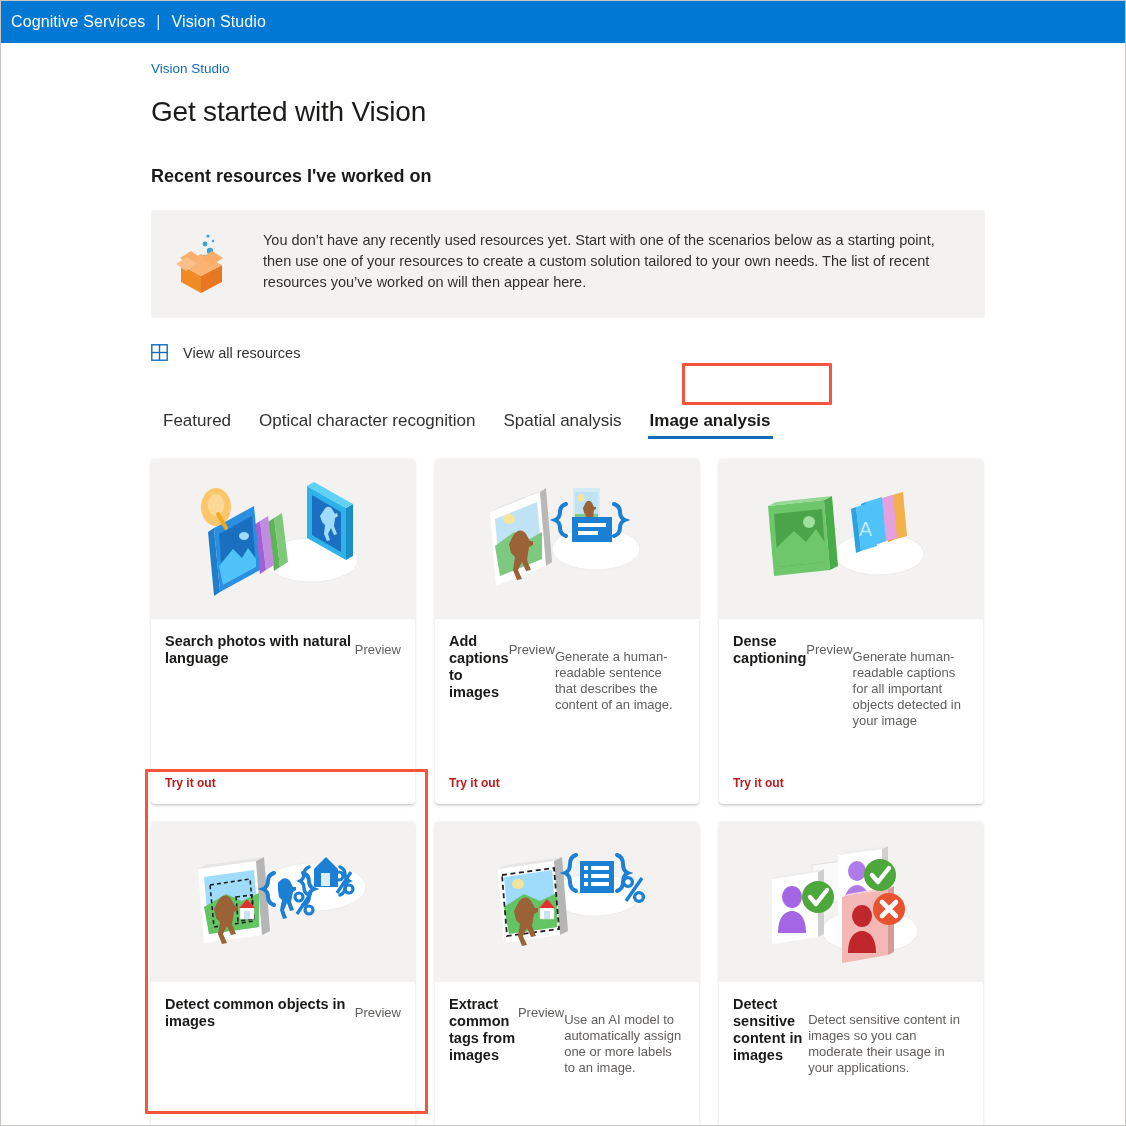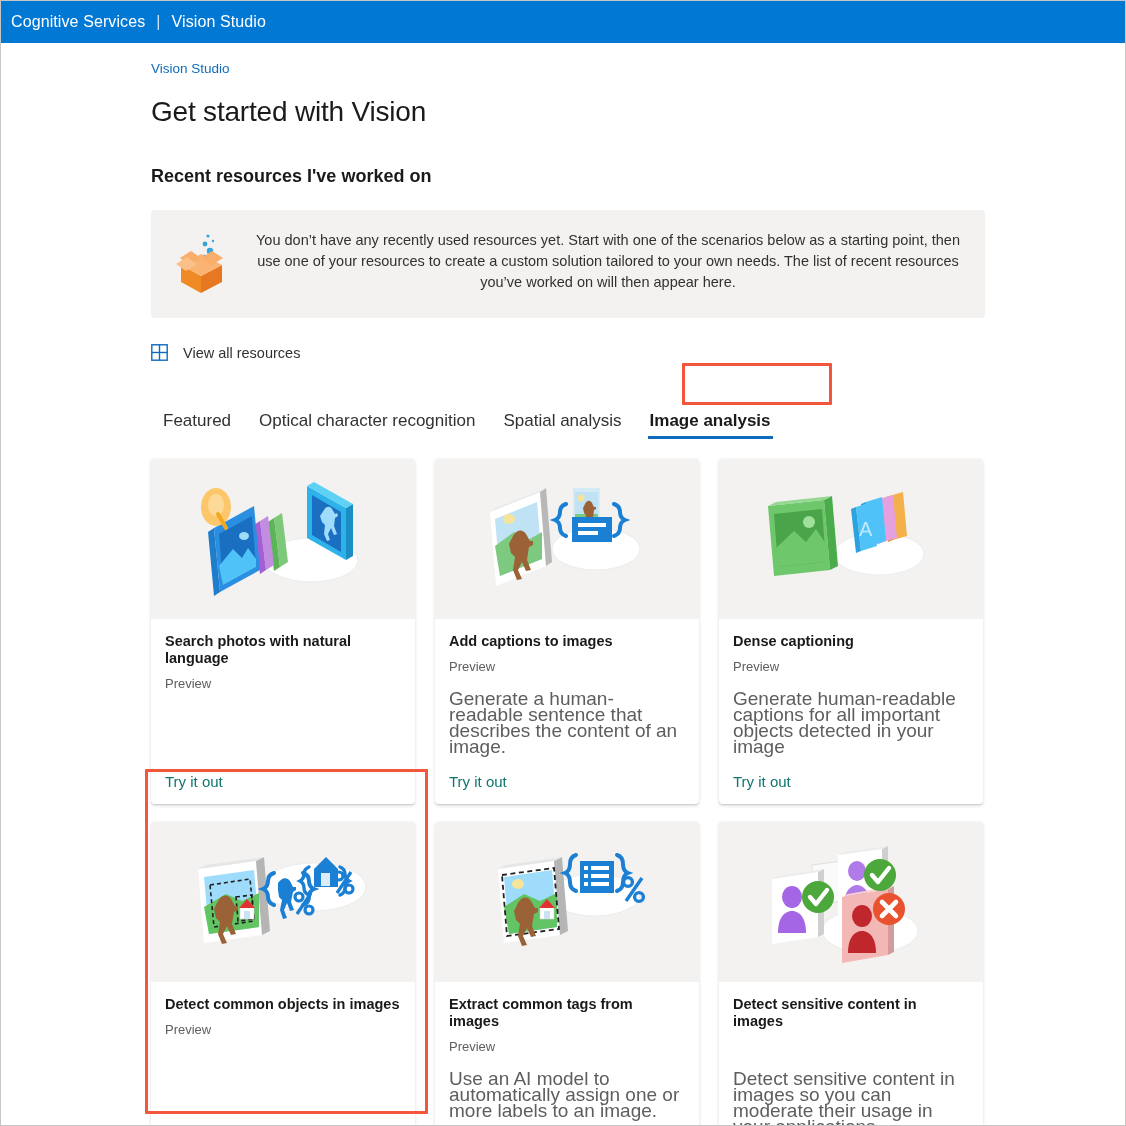--- a/index.html
+++ b/index.html
@@ -64,25 +64,24 @@
     width:834px;
     background:#f3f2f1;
     border-radius:4px;
     display:flex;
     align-items:flex-start;
     padding:20px 22px 20px 16px;
     min-height:89px;
   }
   .banner-illo{ width:70px; flex:0 0 70px; padding-top:2px; }
   .banner-text{
-    margin-left:16px;
+    margin-left:26px;
     font-size:14.5px;
     line-height:21px;
     color:#323130;
-    text-align:center;
   }
 
   
   .viewall{
     margin-top:26px;
     display:inline-flex;
     align-items:center;
     cursor:pointer;
   }
   .viewall .grid-ico{ width:17px; height:17px; flex:0 0 17px; }
@@ -144,47 +143,48 @@
     background:#f3f2f1;
     display:flex;
     align-items:center;
     justify-content:center;
   }
   .card-illo svg{ display:block; }
   .card-body{
     padding:14px 14px 0 14px;
     flex:1 1 auto;
     display:flex;
-    flex-direction:column;
+    flex-direction:row;
   }
   .card-title{
     font-size:14.5px;
     font-weight:700;
     line-height:17px;
     color:#1b1a19;
   }
   .card-preview{
     font-size:13px;
     color:#605e5c;
     margin-top:9px;
     line-height:16px;
     min-height:16px;
   }
   .card-desc{
-    font-size:19px;
+    font-size:13px;
     line-height:16px;
     color:#605e5c;
     margin-top:16px;
   }
   .card-link{
-    font-size:15px;
-    color:#0f766e;
+    font-size:12px;
+    color:#b91c1c;
     padding:0 14px 14px 14px;
     margin-top:auto;
     padding-top:18px;
+    font-weight:bold;
   }
 
   .row1 .card{ min-height:345px; }
   .row2 .card{ min-height:345px; }
 
   
   .redbox{
     position:absolute;
     border:3px solid #f4553d;
     pointer-events:none;

